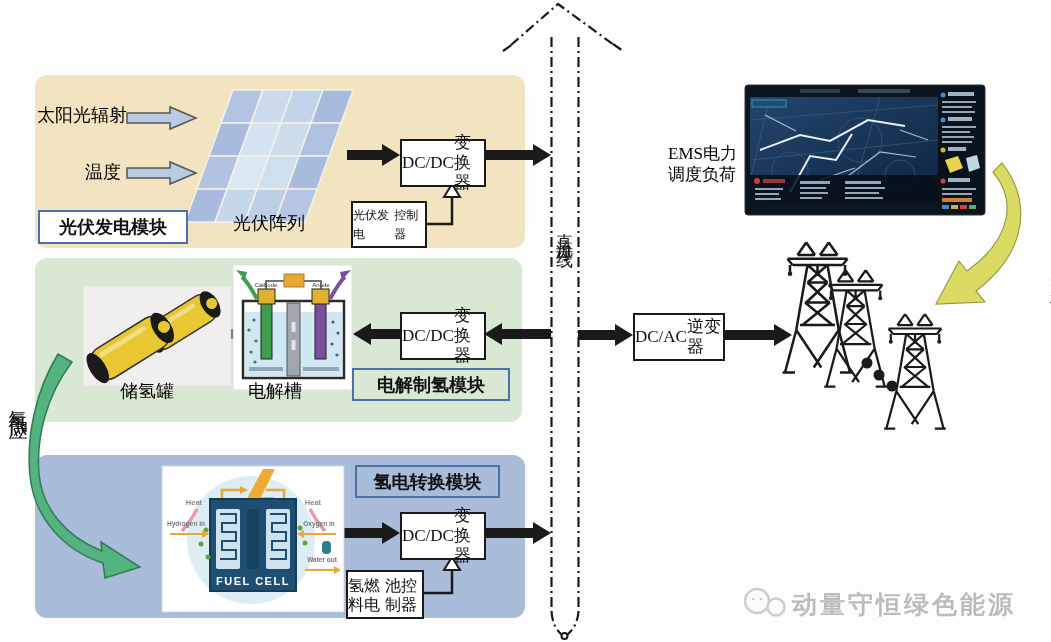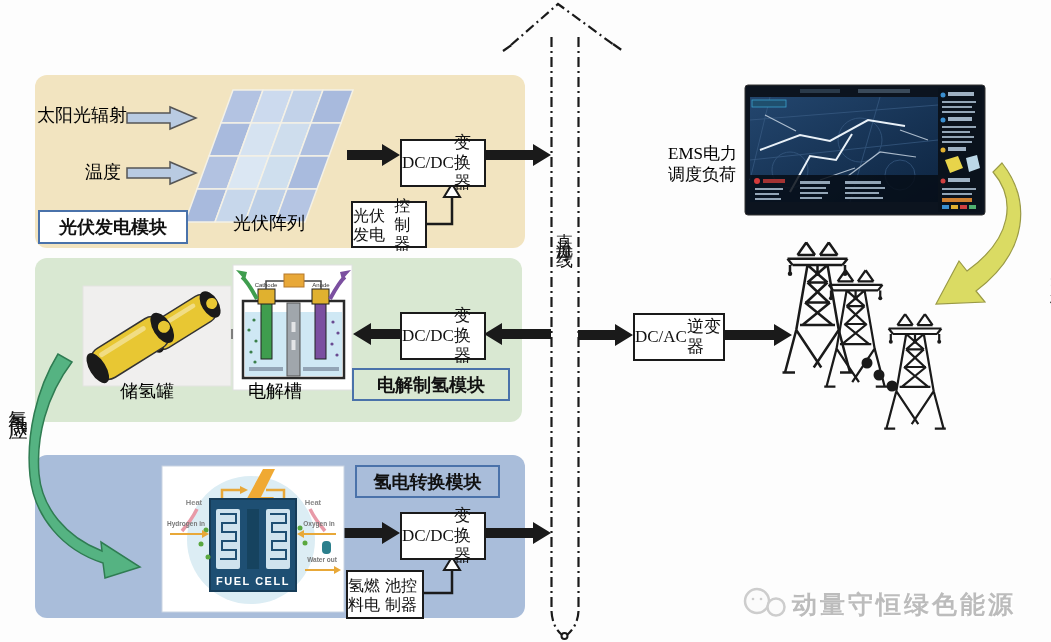--- a/index.html
+++ b/index.html
@@ -297,21 +297,21 @@
 
   <div class="lbl serif18" style="left:37px;top:105px;">太阳光辐射</div>
   <div class="lbl serif18" style="left:85px;top:162px;">温度</div>
   <div class="modlabel wht" style="left:38px;top:210px;width:146px;height:30px;">光伏发电模块</div>
   <div class="lbl serif18 center" style="left:233px;top:213px;width:92px;">光伏阵列</div>
 
   <div class="blkbox" style="left:400px;top:139px;width:82px;height:44px;">
     <span>DC/DC</span>
       <span>变换器</span>
   </div>
-  <div class="blkbox" style="left:351px;top:201px;width:72px;height:43px;font-size:16px;line-height:19px;">
+  <div class="blkbox" style="left:351px;top:201px;width:72px;height:43px;font-size:12px;line-height:19px;">
     <span>光伏发电</span>
       <span>控制器</span>
   </div>
 
   <div class="lbl serif18" style="left:120px;top:381px;">储氢罐</div>
   <div class="lbl serif18" style="left:248px;top:381px;">电解槽</div>
   <div class="blkbox" style="left:400px;top:312px;width:82px;height:44px;">
     <span>DC/DC</span>
       <span>变换器</span>
   </div>

